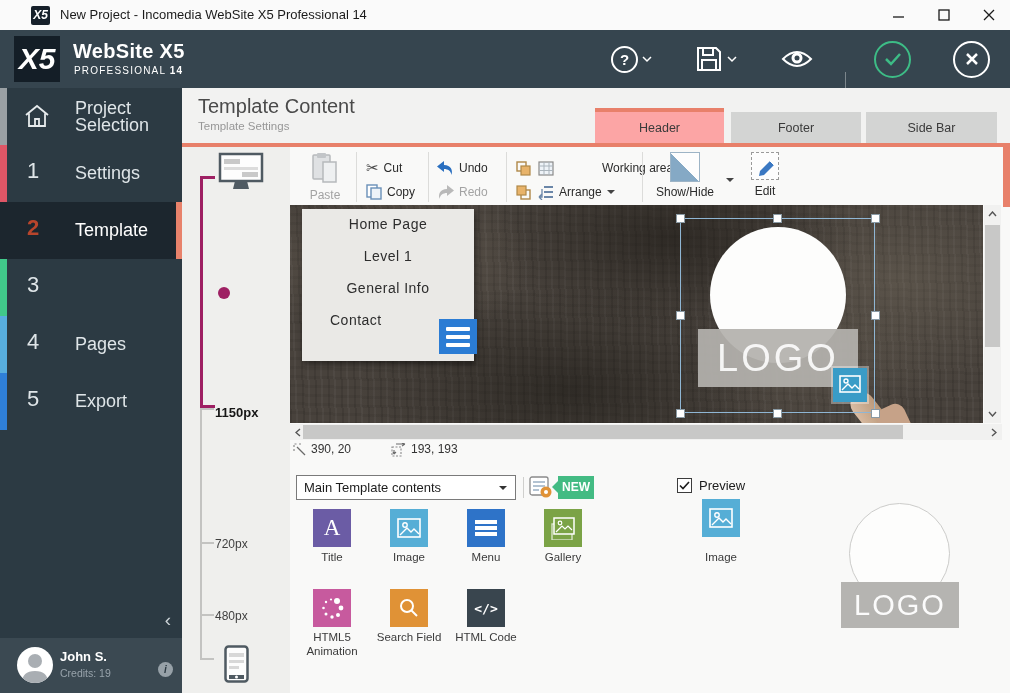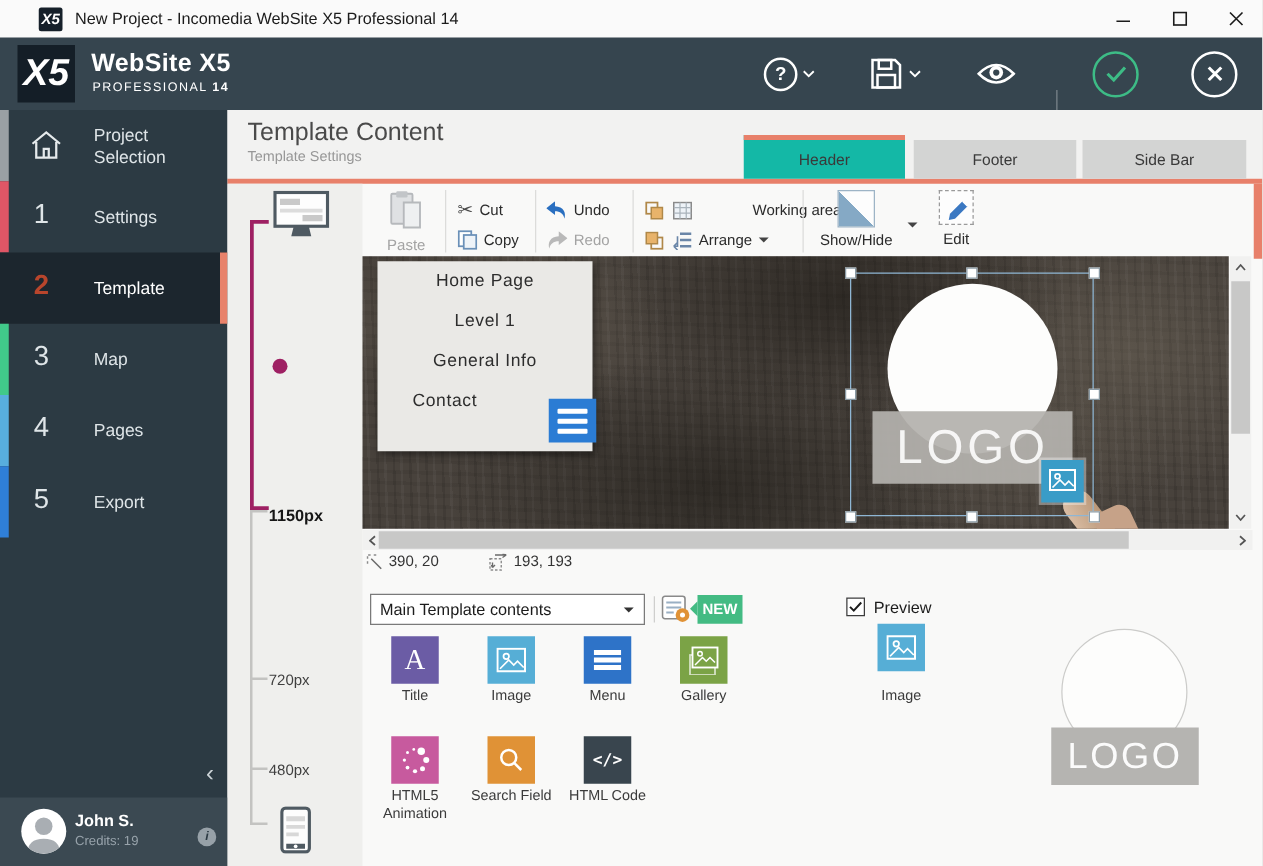--- a/index.html
+++ b/index.html
@@ -21,41 +21,41 @@
   .hdr-ic{position:absolute;top:0;height:58px;display:flex;align-items:center;gap:4px;}
   .circle-ic{width:27px;height:27px;border:2px solid #fff;border-radius:50%;color:#fff;display:flex;align-items:center;justify-content:center;font-size:15px;font-weight:bold;}
   .bigcircle{width:37px;height:37px;border-radius:50%;display:flex;align-items:center;justify-content:center;}
   .hdr-div{position:absolute;left:845px;top:42px;width:1px;height:36px;background:rgba(255,255,255,.35);}
 
   
   .sidebar{position:absolute;left:0;top:88px;width:182px;height:605px;background:#2c3a43;}
   .step{position:absolute;left:0;width:182px;height:57px;cursor:pointer;}
   .step .strip{position:absolute;left:0;top:0;width:7px;height:57px;}
   .step .num{position:absolute;left:27px;top:13px;font-size:22px;color:#dfe5e8;font-weight:300;}
-  .step .lbl{position:absolute;left:75px;top:0;height:57px;display:flex;align-items:center;font-size:14px;color:#dfe5e8;width:100px;line-height:17px;}
+  .step .lbl{position:absolute;left:75px;top:0;height:57px;display:flex;align-items:center;font-size:18px;color:#dfe5e8;width:100px;line-height:17px;}
   .step.active{background:#1c262e;}
   .step.active .num{color:#b8452c;font-weight:bold;}
   .step.active .lbl{color:#fff;}
   .step.active .rstrip{position:absolute;right:0;top:0;width:6px;height:57px;background:#e8826b;}
   .userarea{position:absolute;left:0;top:550px;width:182px;height:55px;background:#3b4952;}
   .avatar{position:absolute;left:17px;top:9px;width:36px;height:36px;border-radius:50%;background:#fff;overflow:hidden;}
   .uname{position:absolute;left:60px;top:11px;color:#fff;font-size:13px;font-weight:bold;}
   .ucred{position:absolute;left:60px;top:29px;color:#98a3ab;font-size:10.5px;}
   .infoic{position:absolute;left:158px;top:24px;width:15px;height:15px;border-radius:50%;background:#97a1a8;color:#2c3a43;font-size:10px;font-weight:bold;text-align:center;line-height:15px;font-style:italic;}
   .collapse{position:absolute;left:158px;top:522px;width:20px;height:22px;color:#ccd3d7;font-size:19px;text-align:center;line-height:20px;cursor:pointer;}
 
   
   .pagehdr{position:absolute;left:182px;top:88px;width:828px;height:55px;background:#f2f2f1;}
   .pgtitle{position:absolute;left:16px;top:7px;font-size:20px;color:#4a4a4a;}
   .pgsub{position:absolute;left:16px;top:32px;font-size:11.5px;color:#979797;}
   .accentline{position:absolute;left:182px;top:143px;width:828px;height:4px;background:#e8806a;}
   .raccent{position:absolute;left:1003px;top:147px;width:7px;height:60px;background:#e8806a;}
   .tab{position:absolute;top:112px;height:31px;display:flex;align-items:center;justify-content:center;font-size:12.5px;color:#3a3a3a;cursor:pointer;}
   .tab.inactive{background:#d3d4d3;}
-  .tab.active{background:#14b8a6;border-top:4px solid #e8806a;top:108px;height:35px;}
+  .tab.active{background:#fca5a5;border-top:4px solid #e8806a;top:108px;height:35px;}
 
   
   .devstrip{position:absolute;left:182px;top:147px;width:108px;height:546px;background:#efefed;}
   .mag-line{position:absolute;left:18px;top:29px;width:3px;height:232px;background:#9e2063;}
   .mag-cap{position:absolute;left:18px;width:15px;height:3px;background:#9e2063;}
   .mag-dot{position:absolute;left:36px;top:140px;width:12px;height:12px;border-radius:50%;background:#9e2063;}
   .gray-line{position:absolute;left:18px;top:261px;width:2px;height:252px;background:#c3c3c1;}
   .gray-tick{position:absolute;left:18px;width:14px;height:2px;background:#c3c3c1;}
   .res-lbl{position:absolute;left:33px;font-size:12px;color:#3f3f3f;}
   .res-lbl.big{font-weight:bold;font-size:13px;color:#161616;}
@@ -203,21 +203,20 @@
       <div class="lbl">Settings</div>
     </div>
     <div class="step active" style="top:114px;">
       <div class="num">2</div>
       <div class="lbl">Template</div>
       <div class="rstrip"></div>
     </div>
     <div class="step" style="top:171px;">
       <div class="strip" style="background:#41c98a;"></div>
       <div class="num">3</div>
-      <div class="lbl">Map</div>
     </div>
     <div class="step" style="top:228px;">
       <div class="strip" style="background:#58aede;"></div>
       <div class="num">4</div>
       <div class="lbl">Pages</div>
     </div>
     <div class="step" style="top:285px;">
       <div class="strip" style="background:#2f7fd8;"></div>
       <div class="num">5</div>
       <div class="lbl">Export</div>

